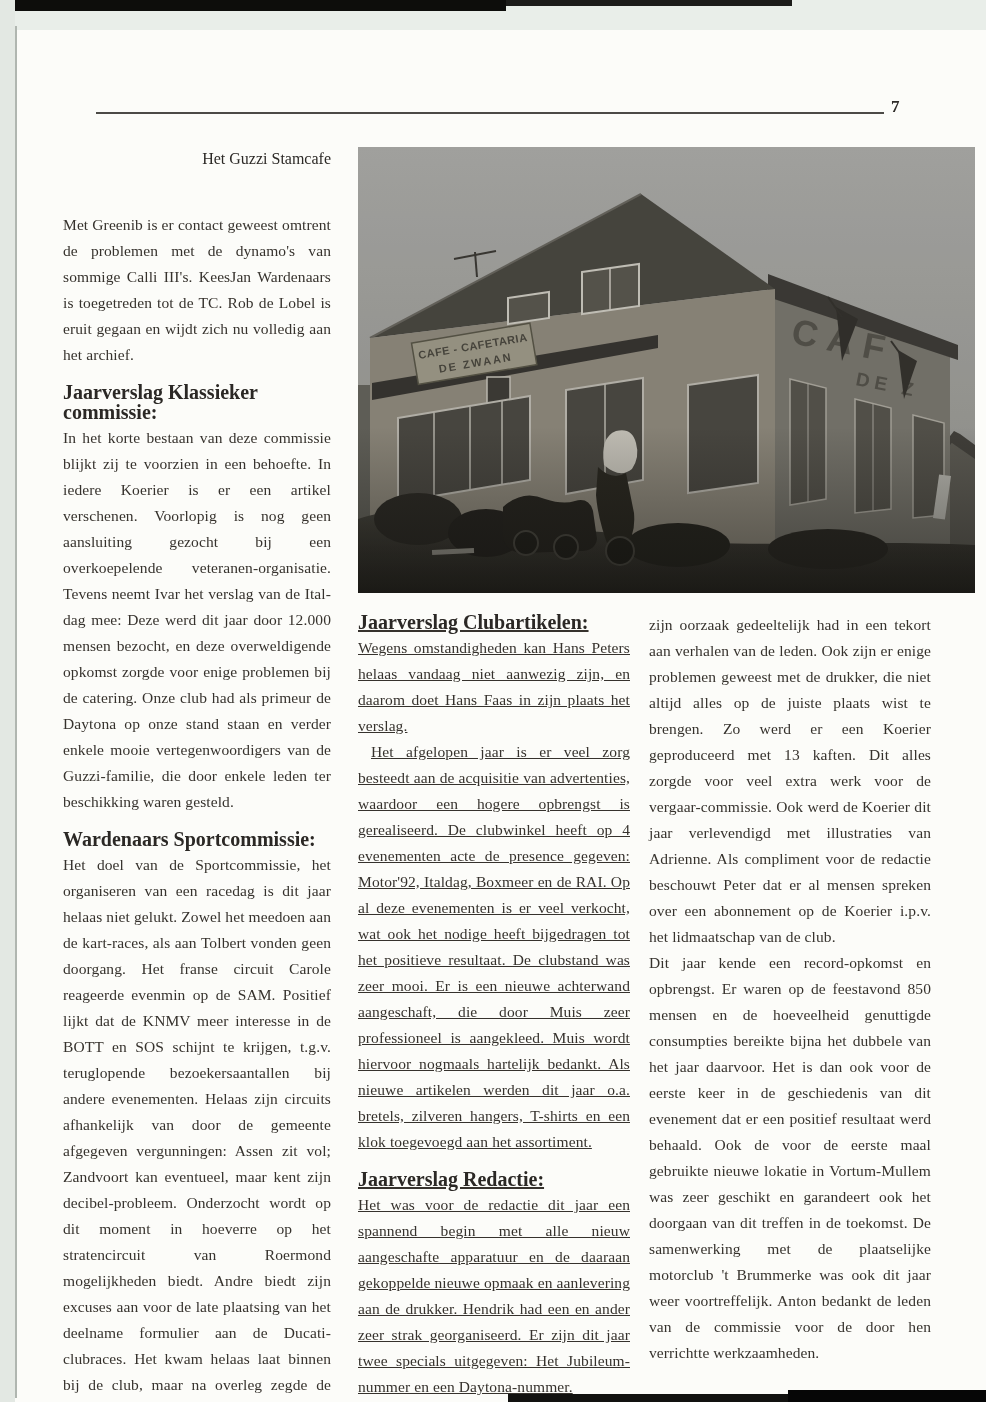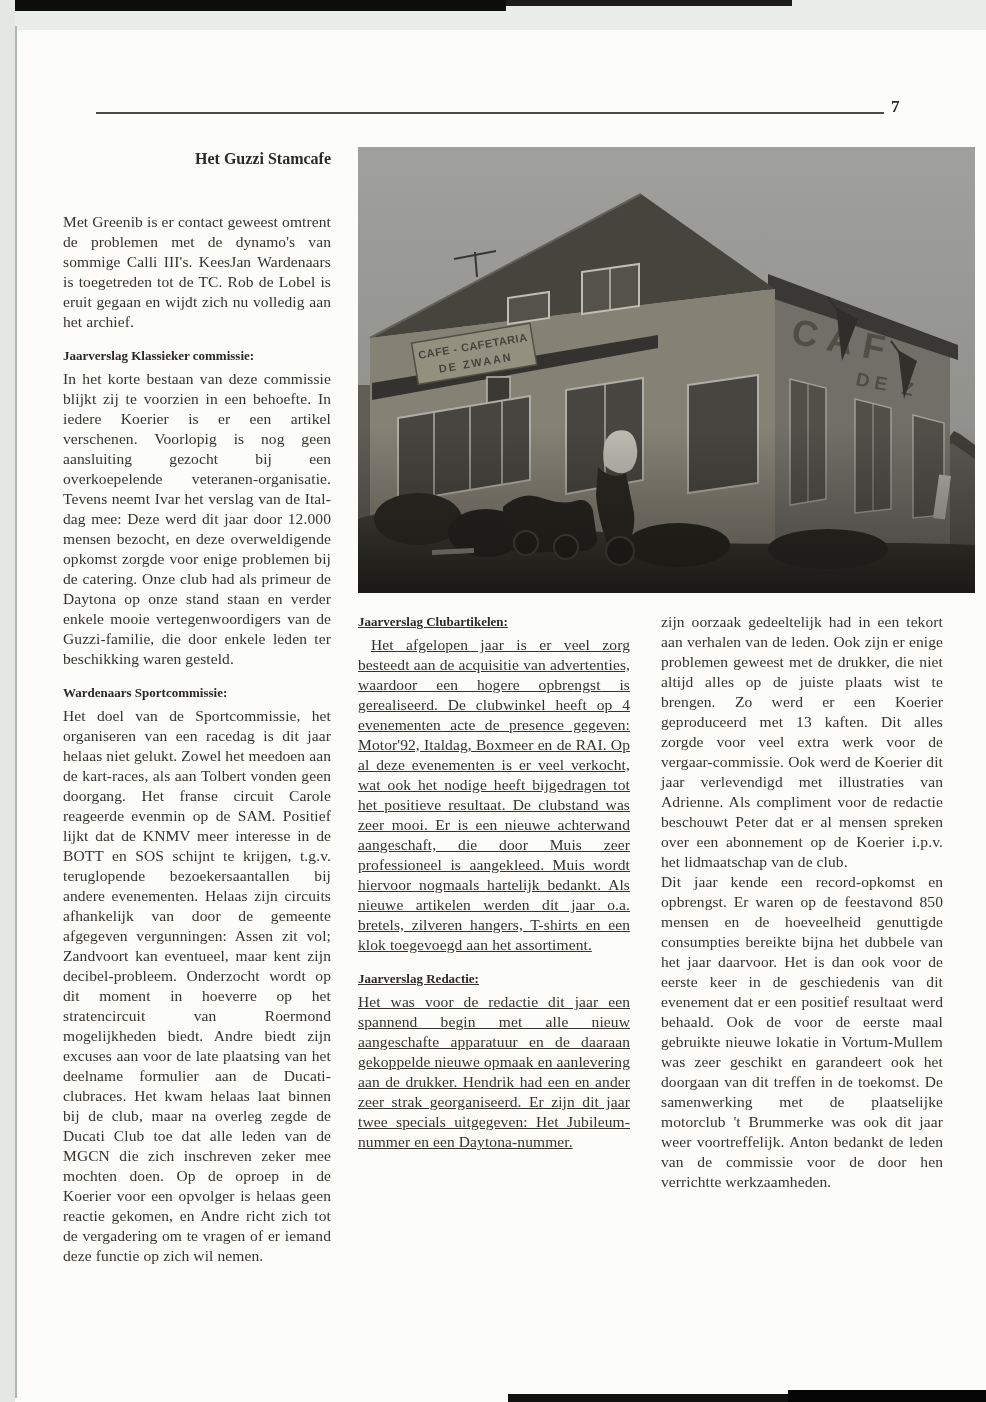--- a/index.html
+++ b/index.html
@@ -16,35 +16,35 @@
   .scan-left-strip { position:absolute; left:0; top:0; width:15px; height:1402px; background:#e3e8e3; }
   .scan-left-line  { position:absolute; left:15px; top:26px; width:2px; height:1372px; background:#b0b6b0; }
   .scan-bot-bar1   { position:absolute; left:508px; top:1394px; width:282px; height:8px; background:#121210; }
   .scan-bot-bar2   { position:absolute; left:788px; top:1390px; width:198px; height:12px; background:#060606; }
 
   .rule   { position:absolute; left:96px; top:112px; width:788px; height:2px; background:#4c4a47; }
   .pageno { position:absolute; left:891px; top:97px; font-size:17px; font-weight:bold; color:#2e2b28; }
 
   .cafe-title {
     position:absolute; left:63px; top:150px; width:268px;
-    text-align:right; font-weight:bold; font-size:16px; color:#2c2926;
+    text-align:right; font-weight:normal; font-size:16px; color:#2c2926;
   }
 
   .col { position:absolute; }
   .col-left   { left:63px;  top:212px; width:268px; }
   .col-middle { left:358px; top:612px; width:272px;text-decoration:underline; }
-  .col-right  { left:649px; top:612px; width:282px;margin-left:12px; }
+  .col-right  { left:649px; top:612px; width:282px; }
 
   .col p {
-    margin:0; text-align:justify; font-size:15.5px; line-height:20px;
+    margin:0; text-align:justify; font-size:15.5px; line-height:26px;
     letter-spacing:0.1px;
   }
   .col p.indent { text-indent:13px; }
   .col h4 {
-    margin:14px 0 3px 0; font-size:13px; line-height:20px;
+    margin:14px 0 3px 0; font-size:20px; line-height:20px;
     font-weight:bold; color:#2b2825;
   }
   .col h4:first-child { margin-top:0; }
 
   .photo-wrap {
     position:absolute; left:358px; top:147px; width:617px; height:446px;
     background:#8e8e8c;
   }
   .photo-wrap svg { display:block; }
 </style>
@@ -163,20 +163,21 @@
 
   <div class="col col-left">
       <p>Met Greenib is er contact geweest omtrent de problemen met de dynamo's van sommige Calli III's. KeesJan Wardenaars is toegetreden tot de TC. Rob de Lobel is eruit gegaan en wijdt zich nu volledig aan het archief.</p>
       <h4>Jaarverslag Klassieker commissie:</h4>
       <p>In het korte bestaan van deze commissie blijkt zij te voorzien in een behoefte. In iedere Koerier is er een artikel verschenen. Voorlopig is nog geen aansluiting gezocht bij een overkoepelende veteranen-organisatie. Tevens neemt Ivar het verslag van de Ital-dag mee: Deze werd dit jaar door 12.000 mensen bezocht, en deze overweldigende opkomst zorgde voor enige problemen bij de catering. Onze club had als primeur de Daytona op onze stand staan en verder enkele mooie vertegenwoordigers van de Guzzi-familie, die door enkele leden ter beschikking waren gesteld.</p>
       <h4>Wardenaars Sportcommissie:</h4>
       <p>Het doel van de Sportcommissie, het organiseren van een racedag is dit jaar helaas niet gelukt. Zowel het meedoen aan de kart-races, als aan Tolbert vonden geen doorgang. Het franse circuit Carole reageerde evenmin op de SAM. Positief lijkt dat de KNMV meer interesse in de BOTT en SOS schijnt te krijgen, t.g.v. teruglopende bezoekersaantallen bij andere evenementen. Helaas zijn circuits afhankelijk van door de gemeente afgegeven vergunningen: Assen zit vol; Zandvoort kan eventueel, maar kent zijn decibel-probleem. Onderzocht wordt op dit moment in hoeverre op het stratencircuit van Roermond mogelijkheden biedt. Andre biedt zijn excuses aan voor de late plaatsing van het deelname formulier aan de Ducati-clubraces. Het kwam helaas laat binnen bij de club, maar na overleg zegde de Ducati Club toe dat alle leden van de MGCN die zich inschreven zeker mee mochten doen. Op de oproep in de Koerier voor een opvolger is helaas geen reactie gekomen, en Andre richt zich tot de vergadering om te vragen of er iemand deze functie op zich wil nemen.</p>
     </div>
   <div class="col col-middle">
       <h4>Jaarverslag Clubartikelen:</h4>
+      <p>Wegens omstandigheden kan Hans Peters helaas vandaag niet aanwezig zijn, en daarom doet Hans Faas in zijn plaats het verslag.</p>
       <p class="indent">Het afgelopen jaar is er veel zorg besteedt aan de acquisitie van advertenties, waardoor een hogere opbrengst is gerealiseerd. De clubwinkel heeft op 4 evenementen acte de presence gegeven: Motor'92, Italdag, Boxmeer en de RAI. Op al deze evenementen is er veel verkocht, wat ook het nodige heeft bijgedragen tot het positieve resultaat. De clubstand was zeer mooi. Er is een nieuwe achterwand aangeschaft, die door Muis zeer professioneel is aangekleed. Muis wordt hiervoor nogmaals hartelijk bedankt. Als nieuwe artikelen werden dit jaar o.a. bretels, zilveren hangers, T-shirts en een klok toegevoegd aan het assortiment.</p>
       <h4>Jaarverslag Redactie:</h4>
       <p>Het was voor de redactie dit jaar een spannend begin met alle nieuw aangeschafte apparatuur en de daaraan gekoppelde nieuwe opmaak en aanlevering aan de drukker. Hendrik had een en ander zeer strak georganiseerd. Er zijn dit jaar twee specials uitgegeven: Het Jubileum-nummer en een Daytona-nummer.</p>
     </div>
   <div class="col col-right">
       <p>zijn oorzaak gedeeltelijk had in een tekort aan verhalen van de leden. Ook zijn er enige problemen geweest met de drukker, die niet altijd alles op de juiste plaats wist te brengen. Zo werd er een Koerier geproduceerd met 13 kaften. Dit alles zorgde voor veel extra werk voor de vergaar-commissie. Ook werd de Koerier dit jaar verlevendigd met illustraties van Adrienne. Als compliment voor de redactie beschouwt Peter dat er al mensen spreken over een abonnement op de Koerier i.p.v. het lidmaatschap van de club.</p>
       <p>Dit jaar kende een record-opkomst en opbrengst. Er waren op de feestavond 850 mensen en de hoeveelheid genuttigde consumpties bereikte bijna het dubbele van het jaar daarvoor. Het is dan ook voor de eerste keer in de geschiedenis van dit evenement dat er een positief resultaat werd behaald. Ook de voor de eerste maal gebruikte nieuwe lokatie in Vortum-Mullem was zeer geschikt en garandeert ook het doorgaan van dit treffen in de toekomst. De samenwerking met de plaatselijke motorclub 't Brummerke was ook dit jaar weer voortreffelijk. Anton bedankt de leden van de commissie voor de door hen verrichtte werkzaamheden.</p>
     </div>
 
 </div>

